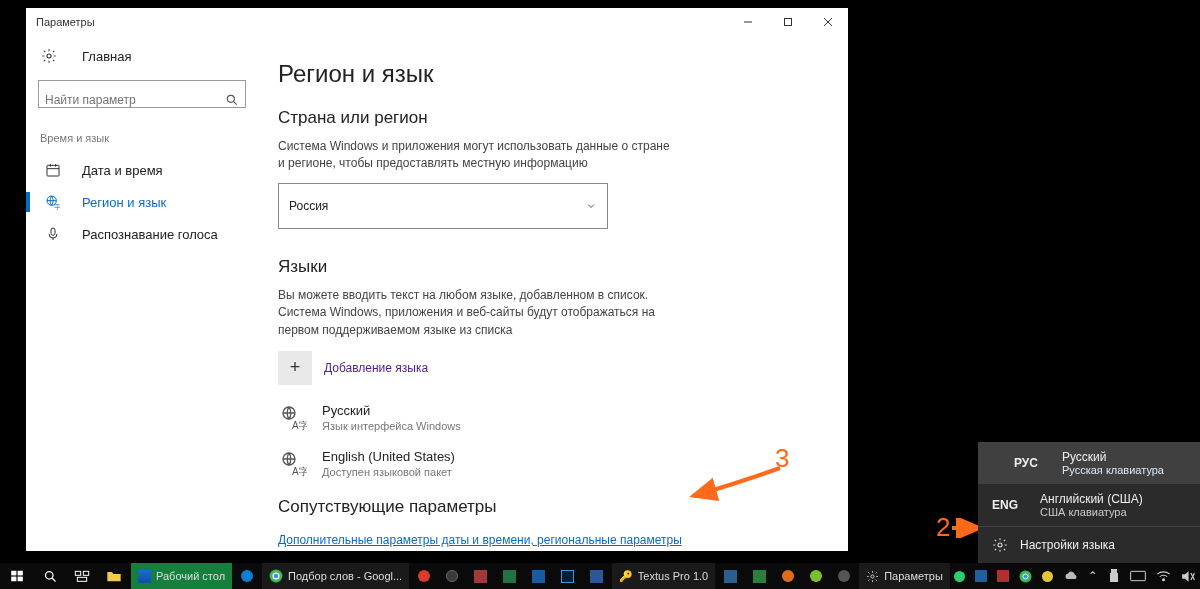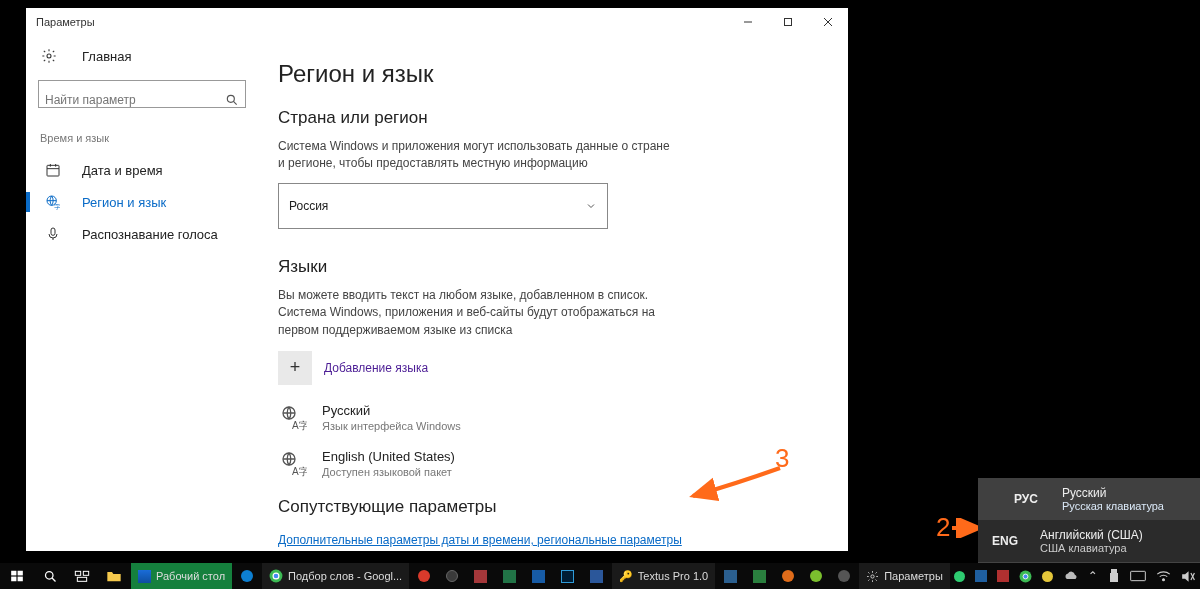--- a/index.html
+++ b/index.html
@@ -240,20 +240,29 @@
     </div>
   </div>
   <div class="flyrow">
     <div class="code">ENG</div>
     <div class="txt">
       <div class="l1">Английский (США)</div>
       <div class="l2">США клавиатура</div>
     </div>
   </div>
   <div class="flysep"></div>
+  <div class="flyset">
+    <span>
+      <svg width="16" height="16" viewBox="0 0 24 24" fill="none" stroke="#ddd" stroke-width="1.6">
+          <circle cx="12" cy="12" r="3"></circle>
+          <path d="M12 2v3M12 19v3M4.2 4.2l2.1 2.1M17.7 17.7l2.1 2.1M2 12h3M19 12h3M4.2 19.8l2.1-2.1M17.7 6.3l2.1-2.1"></path>
+        </svg>
+    </span>
+    <span>Настройки языка</span>
+  </div>
 </div>
 
 <div class="taskbar">
   <div class="tb-left">
     <div class="tbbtn win">
       <svg width="14" height="14" viewBox="0 0 24 24">
           <rect x="2" y="3" width="9" height="8" fill="#fff"></rect>
           <rect x="13" y="3" width="9" height="8" fill="#fff"></rect>
           <rect x="2" y="13" width="9" height="8" fill="#fff"></rect>
           <rect x="13" y="13" width="9" height="8" fill="#fff"></rect>

